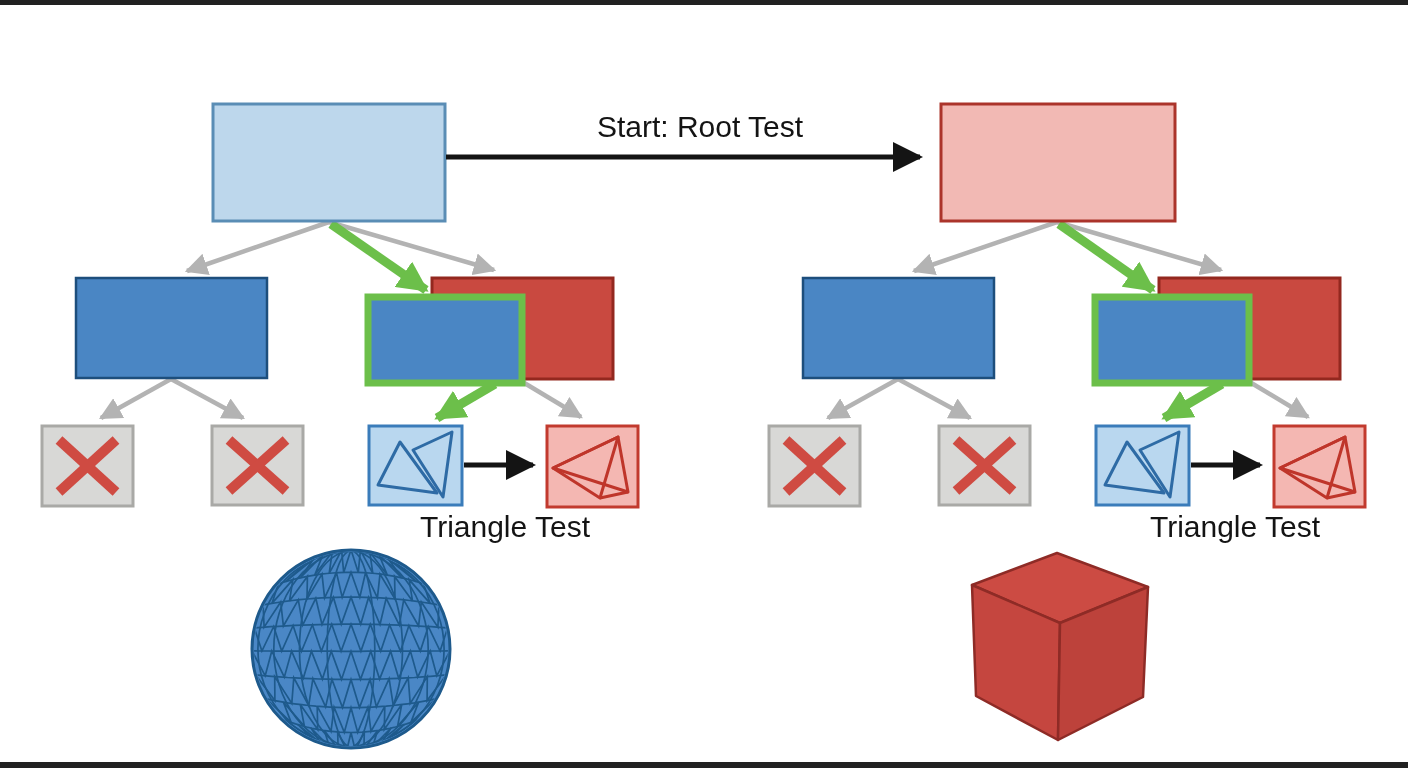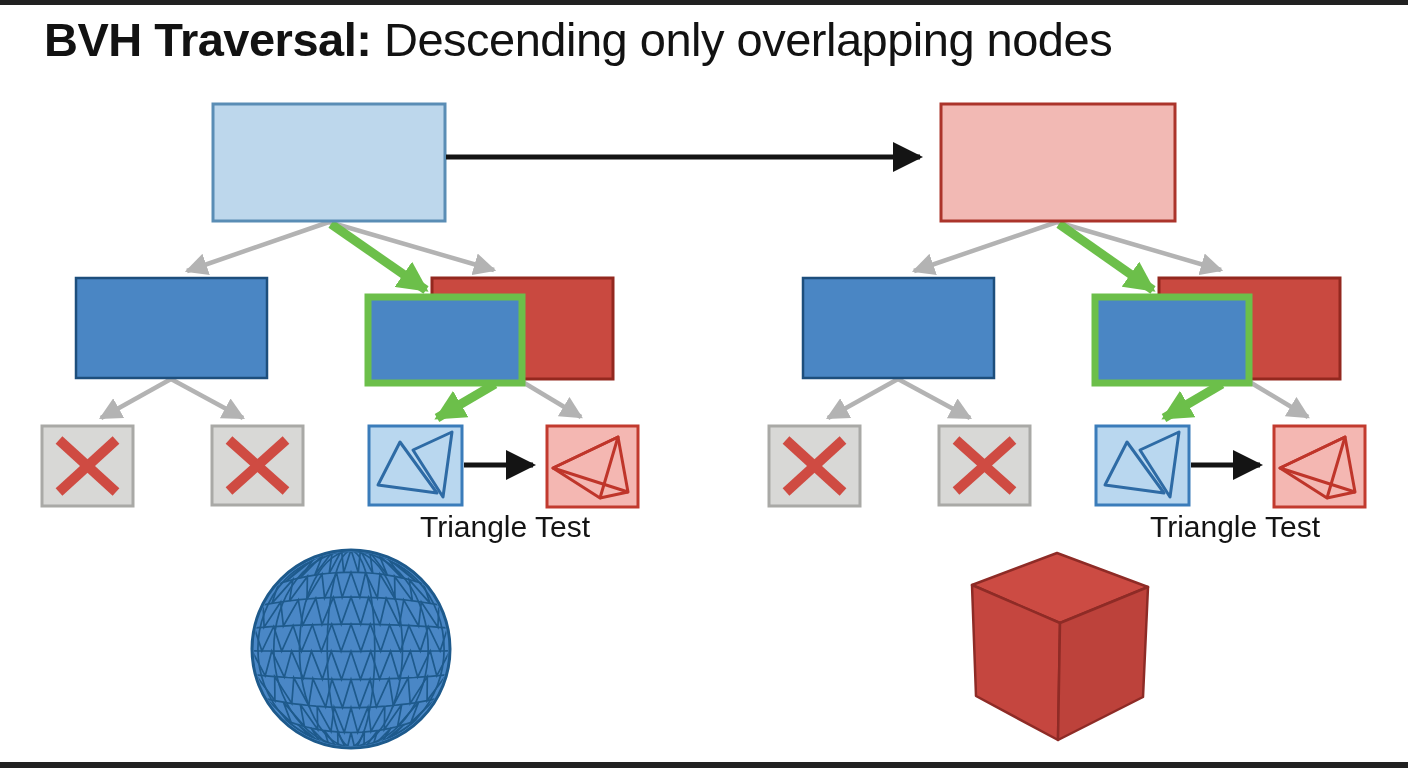--- a/index.html
+++ b/index.html
@@ -156,17 +156,17 @@
         </g>
   </g>
 
   <g stroke-width="2.5" stroke-linejoin="round" stroke="#8e2b26">
     <polygon points="1057,553 972,585 1060,623 1148,587" fill="#cc4b43"></polygon>
     <polygon points="972,585 1060,623 1058,740 976,696" fill="#c5463f"></polygon>
     <polygon points="1060,623 1148,587 1143,697 1058,740" fill="#bd423b"></polygon>
   </g>
 </svg>
 
-<div class="lbl" id="title"><span class="b">BVH Traversal:</span><span class="r"> Descending only overlapping nodes</span></div>
+<div class="lbl" id="start-label">Start: Root Test</div>
 <div class="lbl" id="tt-left">Triangle Test</div>
 <div class="lbl" id="tt-right">Triangle Test</div>
 
 </div>
 
 </body></html>

